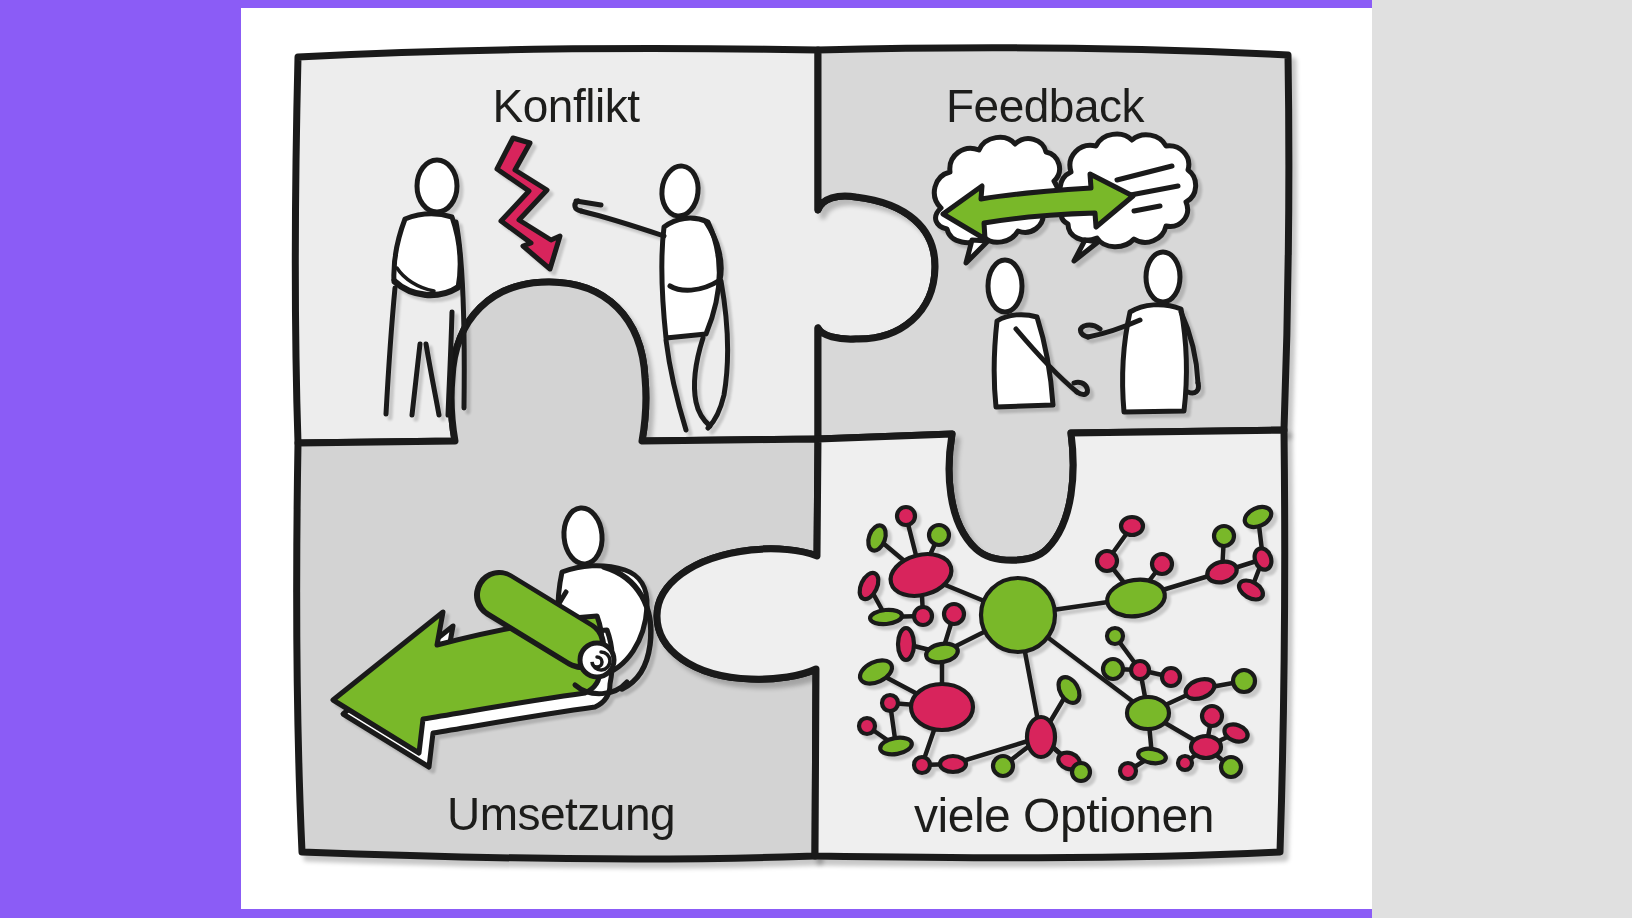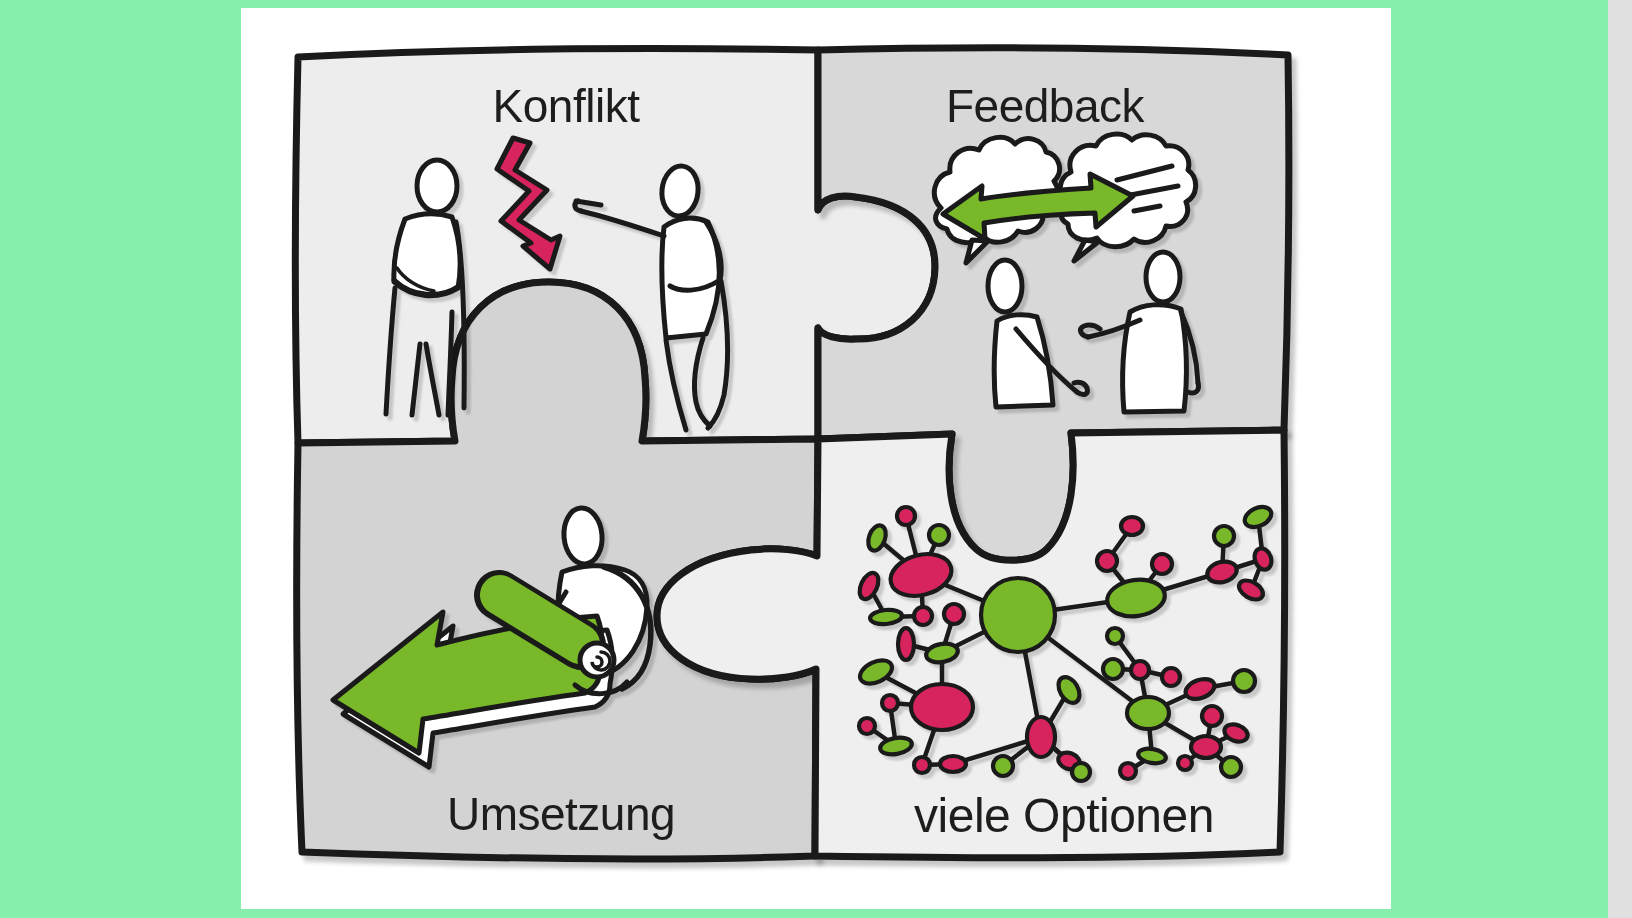--- a/index.html
+++ b/index.html
@@ -1,16 +1,16 @@
 <!DOCTYPE html>
 <html><head>
 <meta charset="utf-8">
 <style>
   html,body{margin:0;padding:0;background:#e0e0e0;}
-  .stage{position:relative;width:1608px;height:918px;background:#86efac;overflow:hidden;}
+  .stage{position:relative;width:1372px;height:918px;background:#8b5cf6;overflow:hidden;}
   .stage svg{position:absolute;left:0;top:0;}
   .piece{stroke:#1a1a1a;stroke-width:7;stroke-linejoin:round;filter:drop-shadow(5px 6px 2px rgba(0,0,0,0.22));}
   .ill{filter:drop-shadow(4px 4px 1px rgba(0,0,0,0.16));}
   .ln{fill:none;stroke:#1a1a1a;stroke-width:5;stroke-linecap:round;stroke-linejoin:round;}
   .ln-thick{fill:none;stroke:#1a1a1a;stroke-width:5.5;stroke-linecap:round;stroke-linejoin:round;}
   .ln-thin{fill:none;stroke:#1a1a1a;stroke-width:3.5;stroke-linecap:round;}
   .wfill{fill:#ffffff;stroke:#1a1a1a;stroke-width:5;stroke-linejoin:round;}
   .cfill{stroke:#1a1a1a;stroke-width:5;stroke-linejoin:round;}
   .band-under{fill:none;stroke:#1a1a1a;stroke-width:50;stroke-linecap:round;}
   .band-over{fill:none;stroke-width:40;stroke-linecap:round;}

